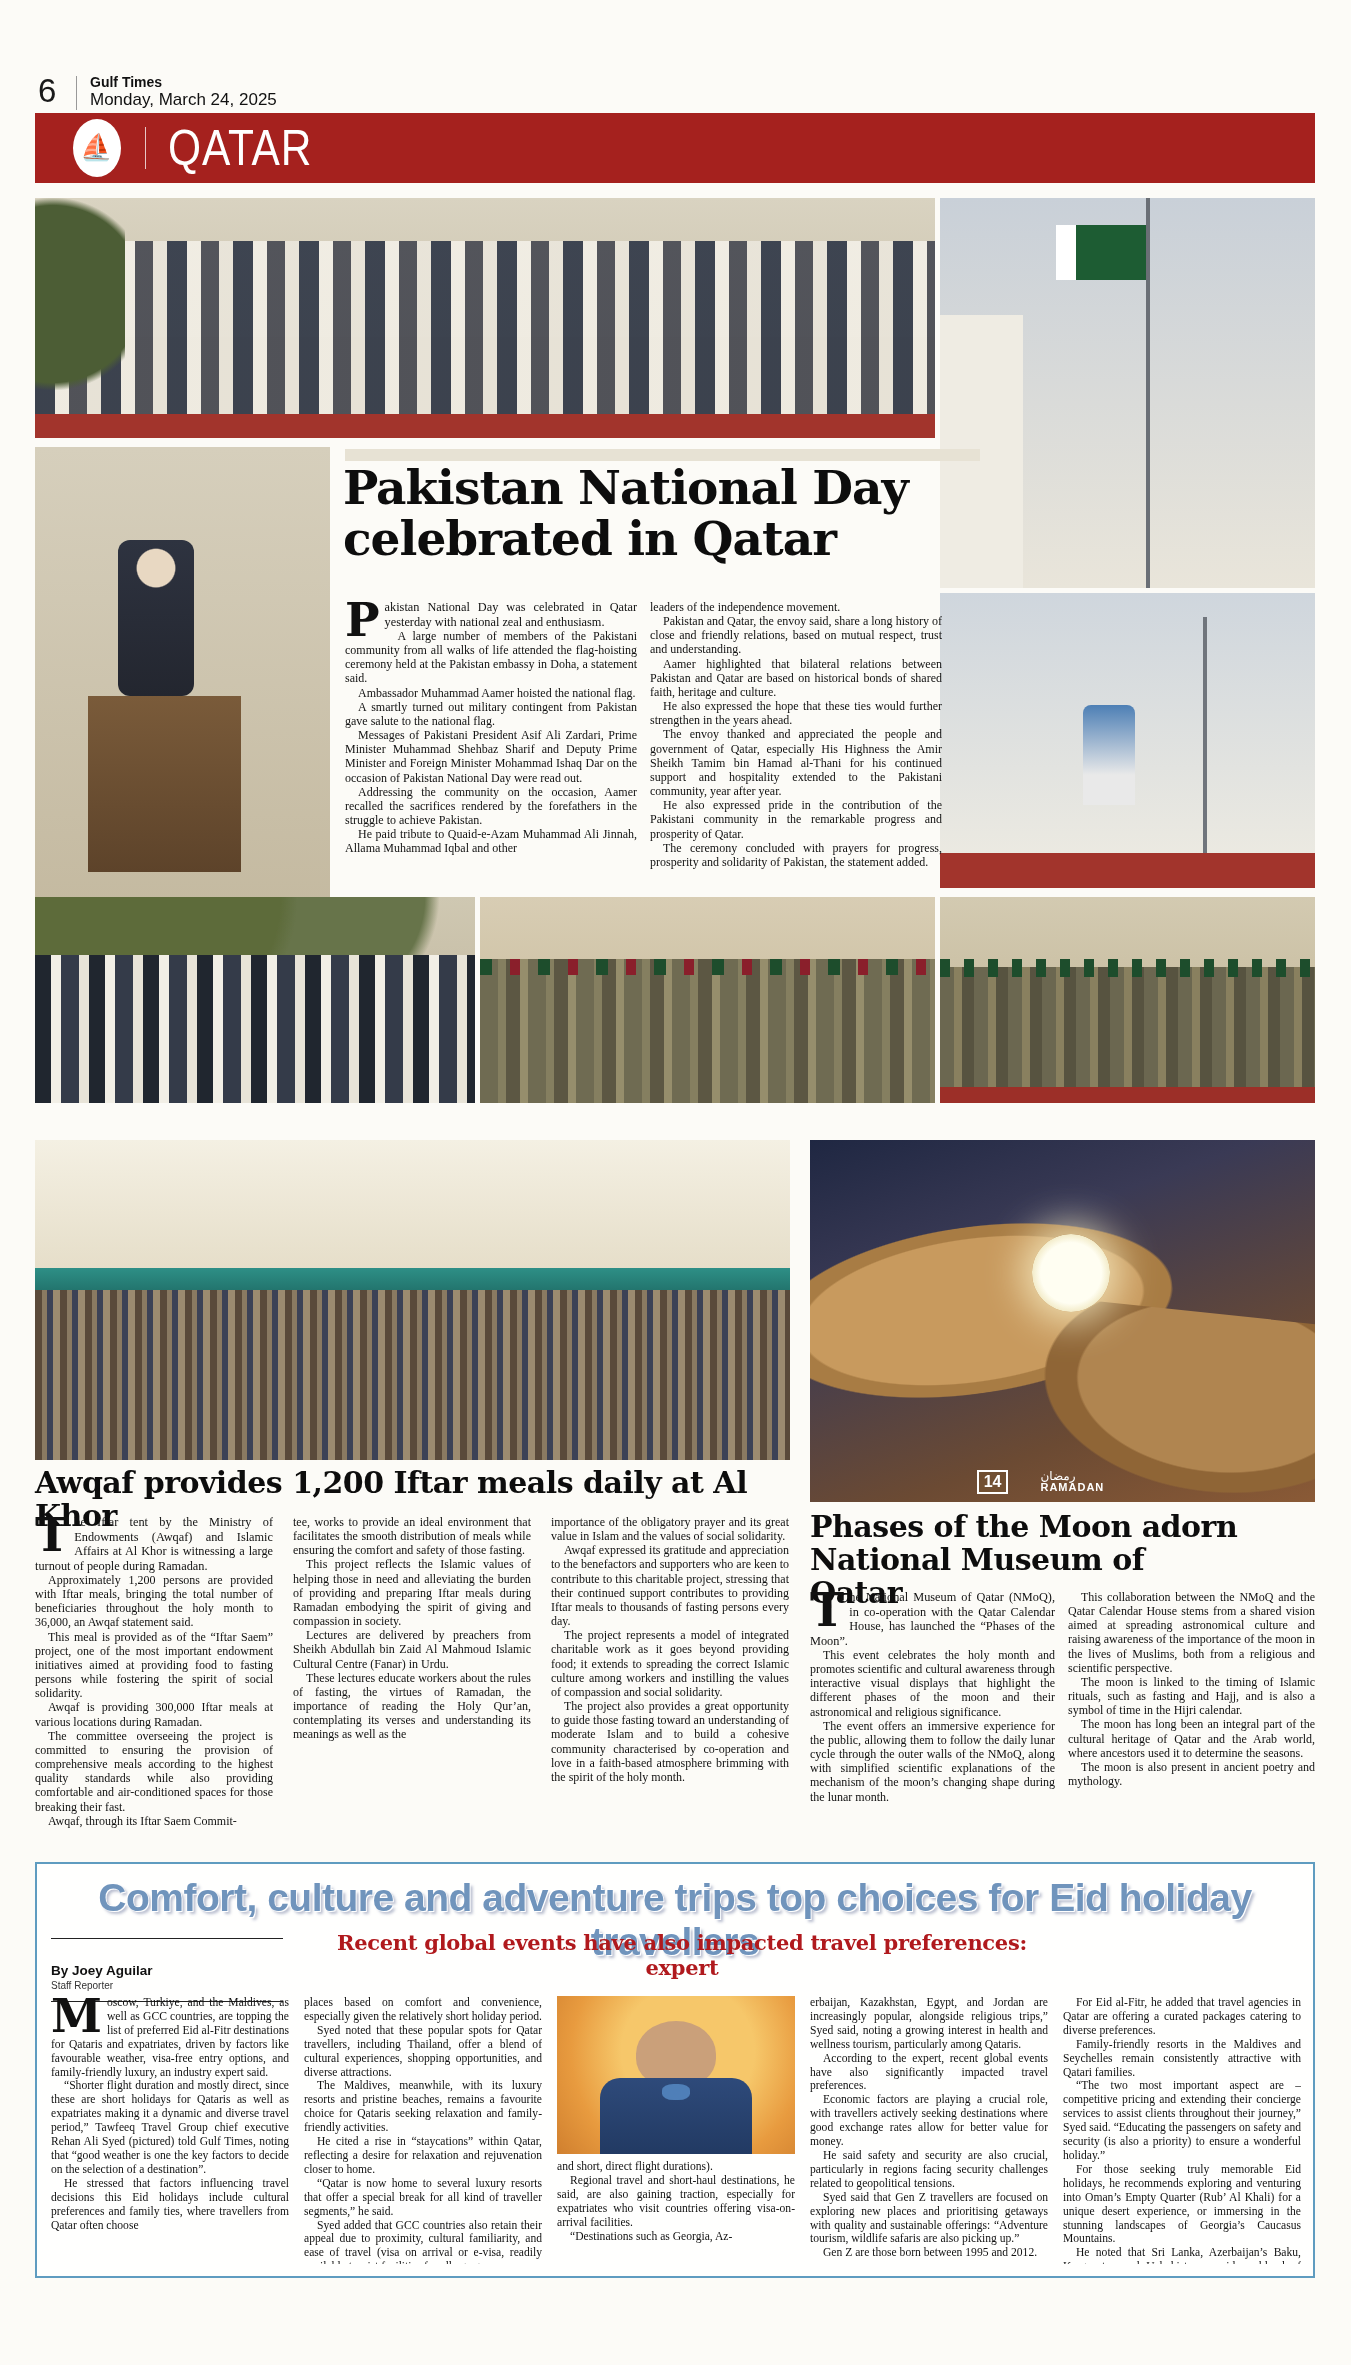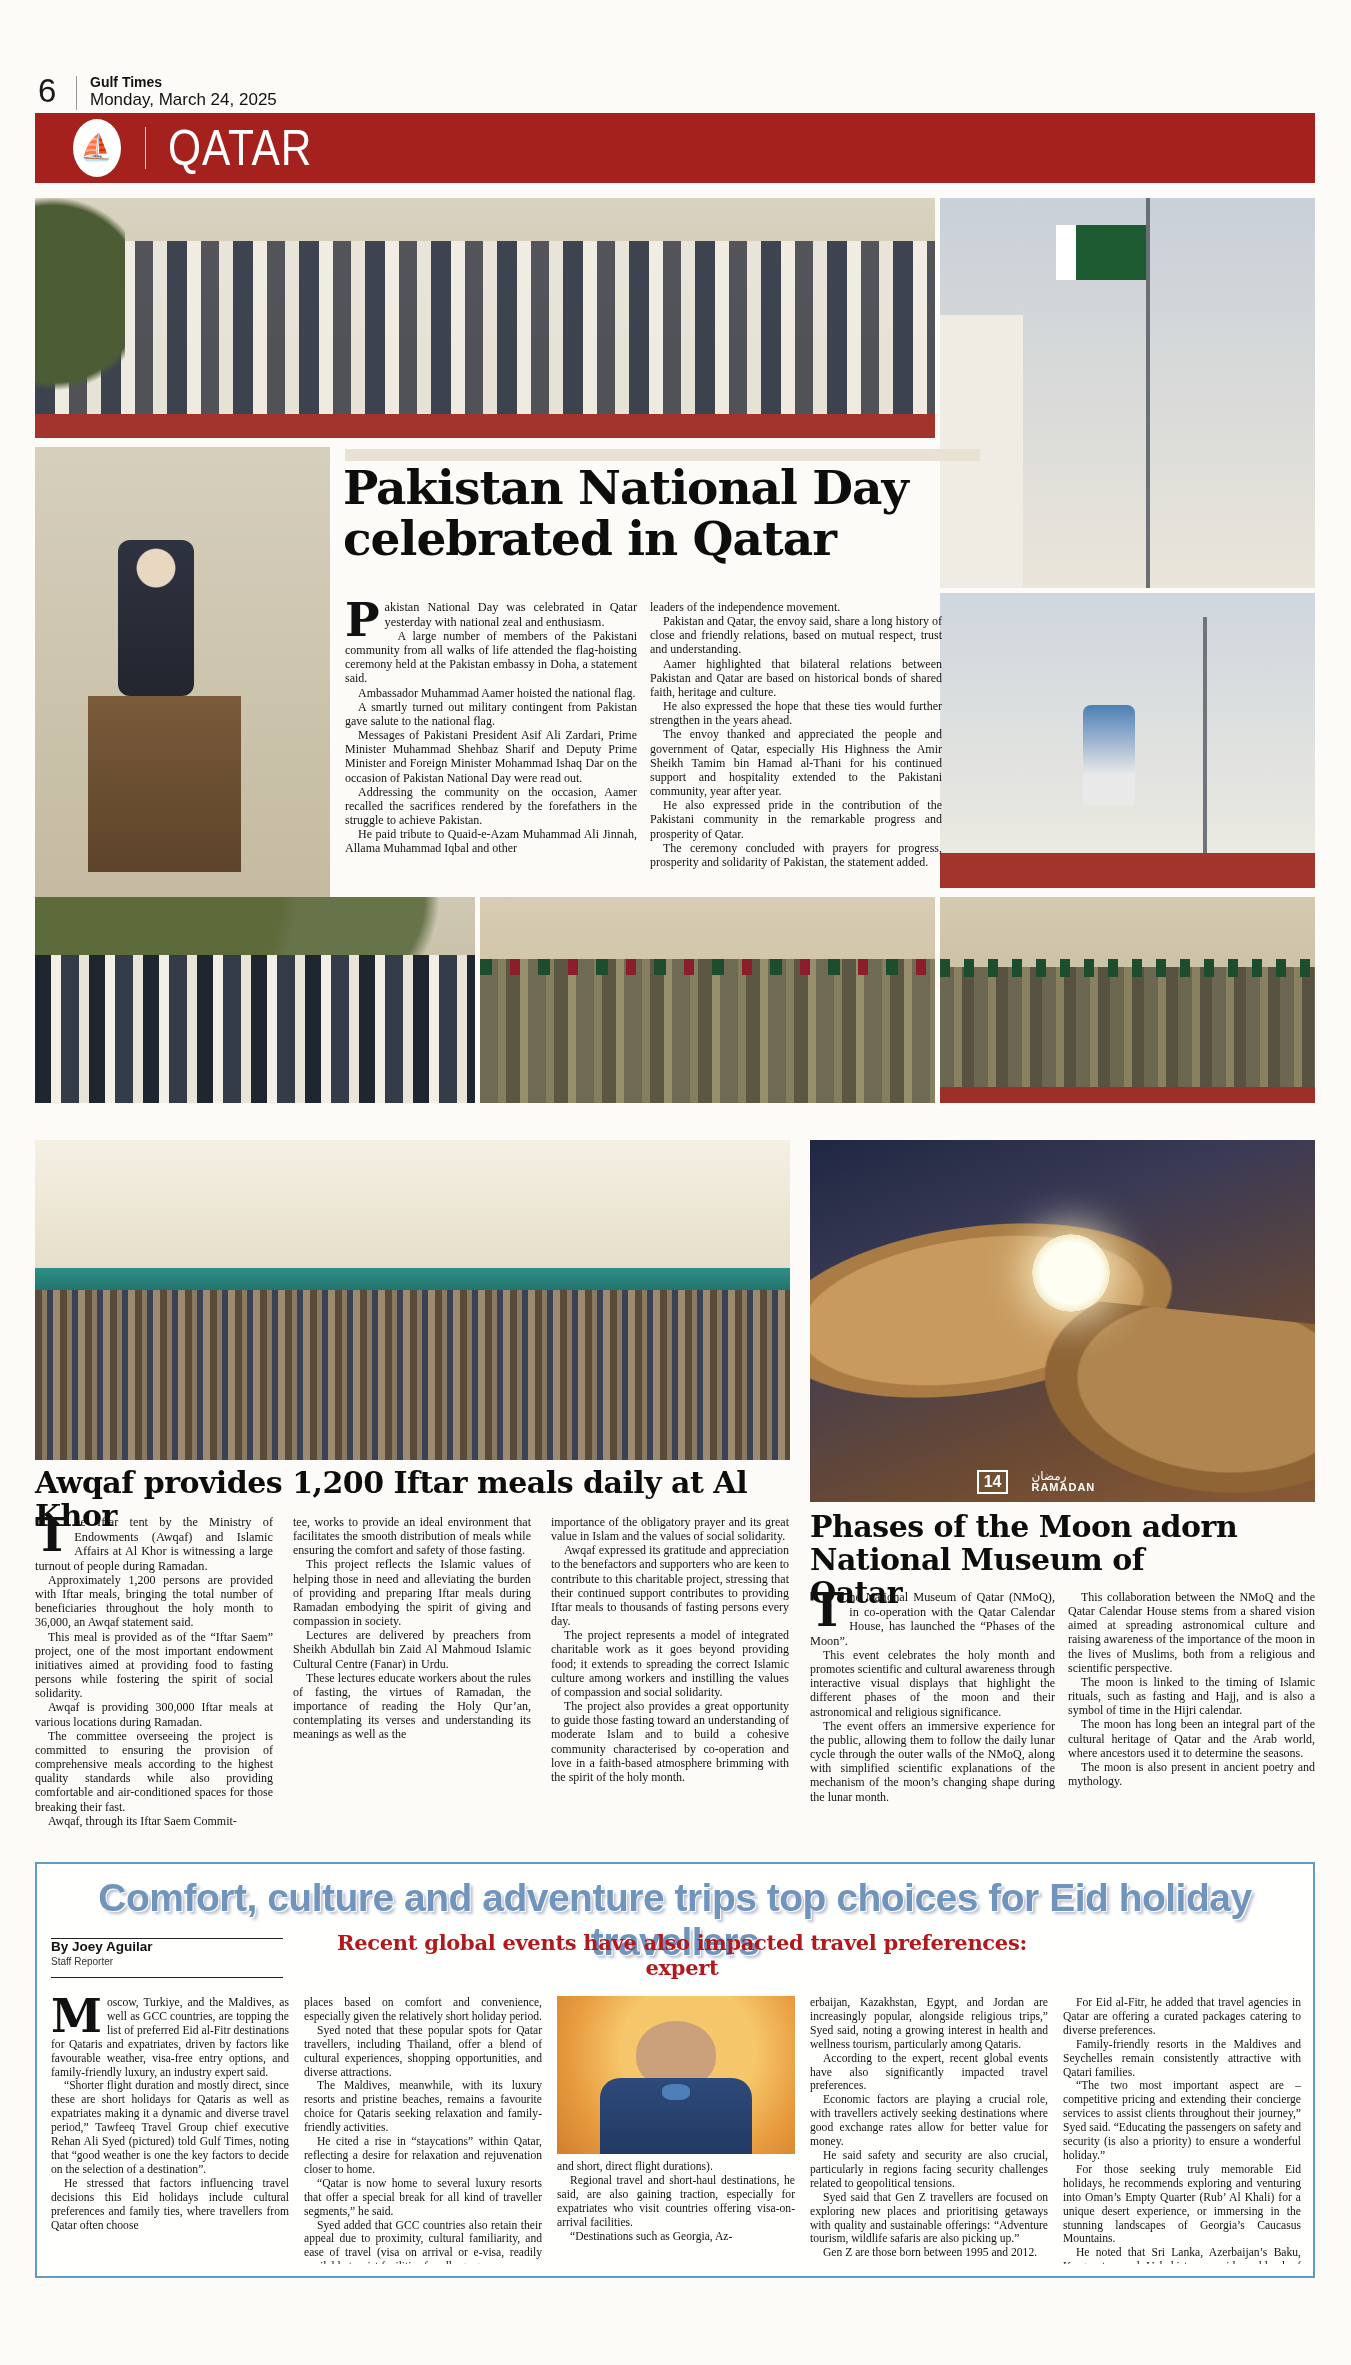--- a/index.html
+++ b/index.html
@@ -33,29 +33,29 @@
   .bodycol.cont > .paras p:first-child{text-indent:0;}
   .paras p{margin:0;font-size:12px;line-height:1.18;text-align:justify;text-indent:13px;}
   .dropcap{float:left;font-family:"DejaVu Serif",serif;font-weight:bold;font-size:46px;
       line-height:.78;padding:3px 5px 0 0;}
   
   .travelbox{position:absolute;border:2px solid #5f9cc0;background:#fffffe;}
   .travel-head{font-family:"Liberation Sans",sans-serif;font-weight:bold;font-size:39px;
       letter-spacing:-.5px;color:#7094bc;text-align:center;
       text-shadow:1px 1px 0 #ffffff,-1px -1px 0 #ffffff,3px 3px 3px rgba(100,110,150,.45);}
   .byline-wrap{position:absolute;border-top:1px solid #222;border-bottom:1px solid #222;
-      padding:0 0 10px 0;}
+      padding:24px 0 10px 0;}
   .byline{font-family:"Liberation Sans",sans-serif;font-size:13.5px;font-weight:bold;}
   .byrole{font-family:"Liberation Sans",sans-serif;font-size:10px;color:#333;margin-top:2px;}
   .subhead{font-family:"DejaVu Serif",serif;font-weight:bold;font-size:21px;color:#b0191d;
       text-align:center;letter-spacing:-.3px;}
   .tcol{position:absolute;overflow:hidden;}
   .tcol p, .tcol .paras p{font-size:11.6px;line-height:1.2;}
   
-  .moon-badge{position:absolute;left:33%;bottom:8px;display:flex;align-items:center;gap:2px;
+  .moon-badge{position:absolute;left:33%;bottom:8px;display:flex;align-items:center;gap:11px;
       color:#fff;font-family:"Liberation Sans",sans-serif;}
   .moon-badge .num{border:2px solid #fff;padding:1px 5px;font-size:16px;font-weight:bold;background:rgba(120,90,50,.35);}
   .moon-badge .stack{display:flex;flex-direction:column;line-height:1.05;margin-left:21px;}
   .moon-badge .ar{font-size:12px;}
   .moon-badge .en{font-size:11px;font-weight:bold;letter-spacing:1px;}
 </style>
 </head>
 <body>
 
 <div class="abs pageno" style="left:38px;top:72px;">6</div>

